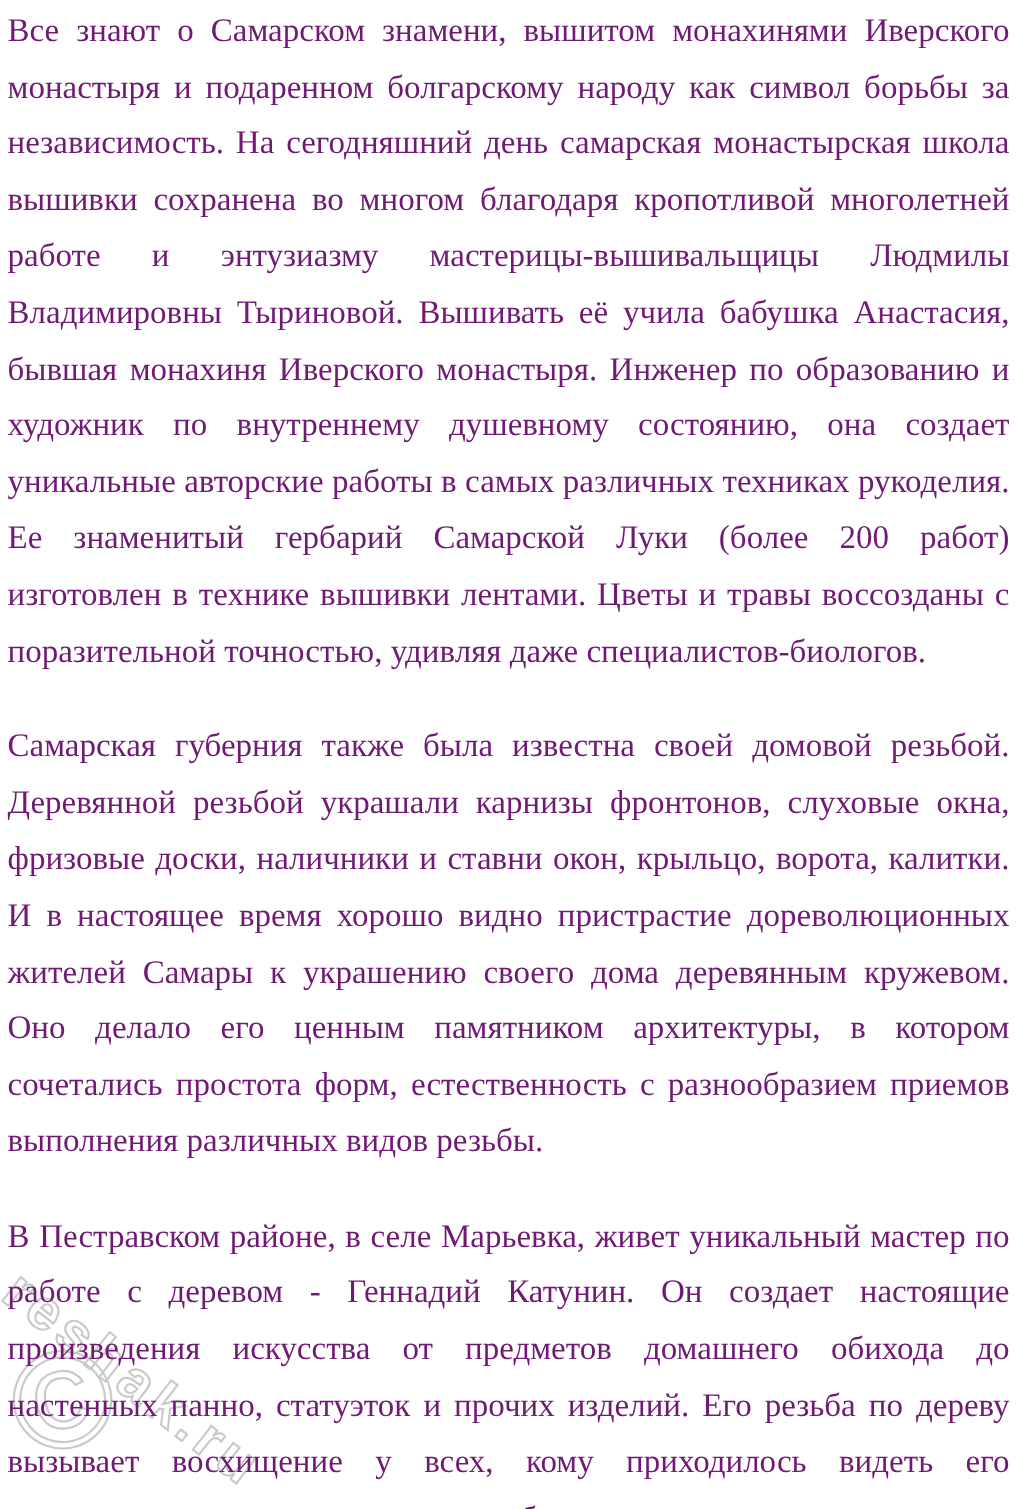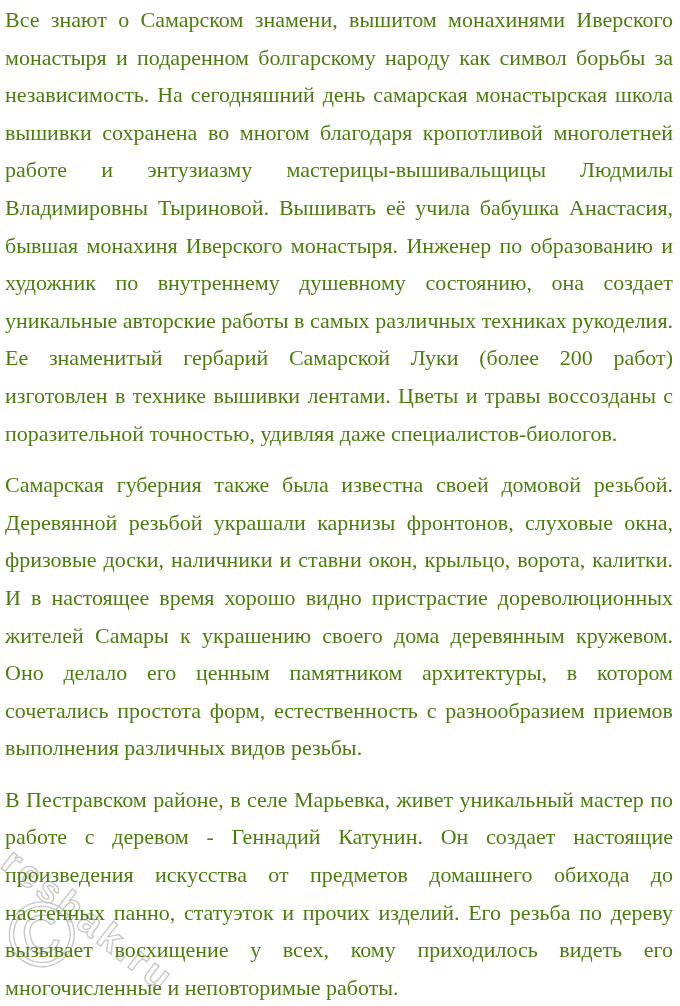--- a/index.html
+++ b/index.html
@@ -25,25 +25,25 @@
   }
   .content {
     position: relative;
     z-index: 2;
   }
   .para {
     margin: 0;
     padding: 0;
     text-align: justify;
     text-justify: inter-word;
-    color: #4d7c0f;
+    color: #701a75;
     font-family: Liberation Serif, serif;
   }
   .para + .para {
-    margin-top: 14px;
+    margin-top: 26px;
   }
   .watermark {
     position: absolute;
     left: 0;
     top: 0;
     width: 680px;
     height: 1006px;
     z-index: 1;
     pointer-events: none;
   }

